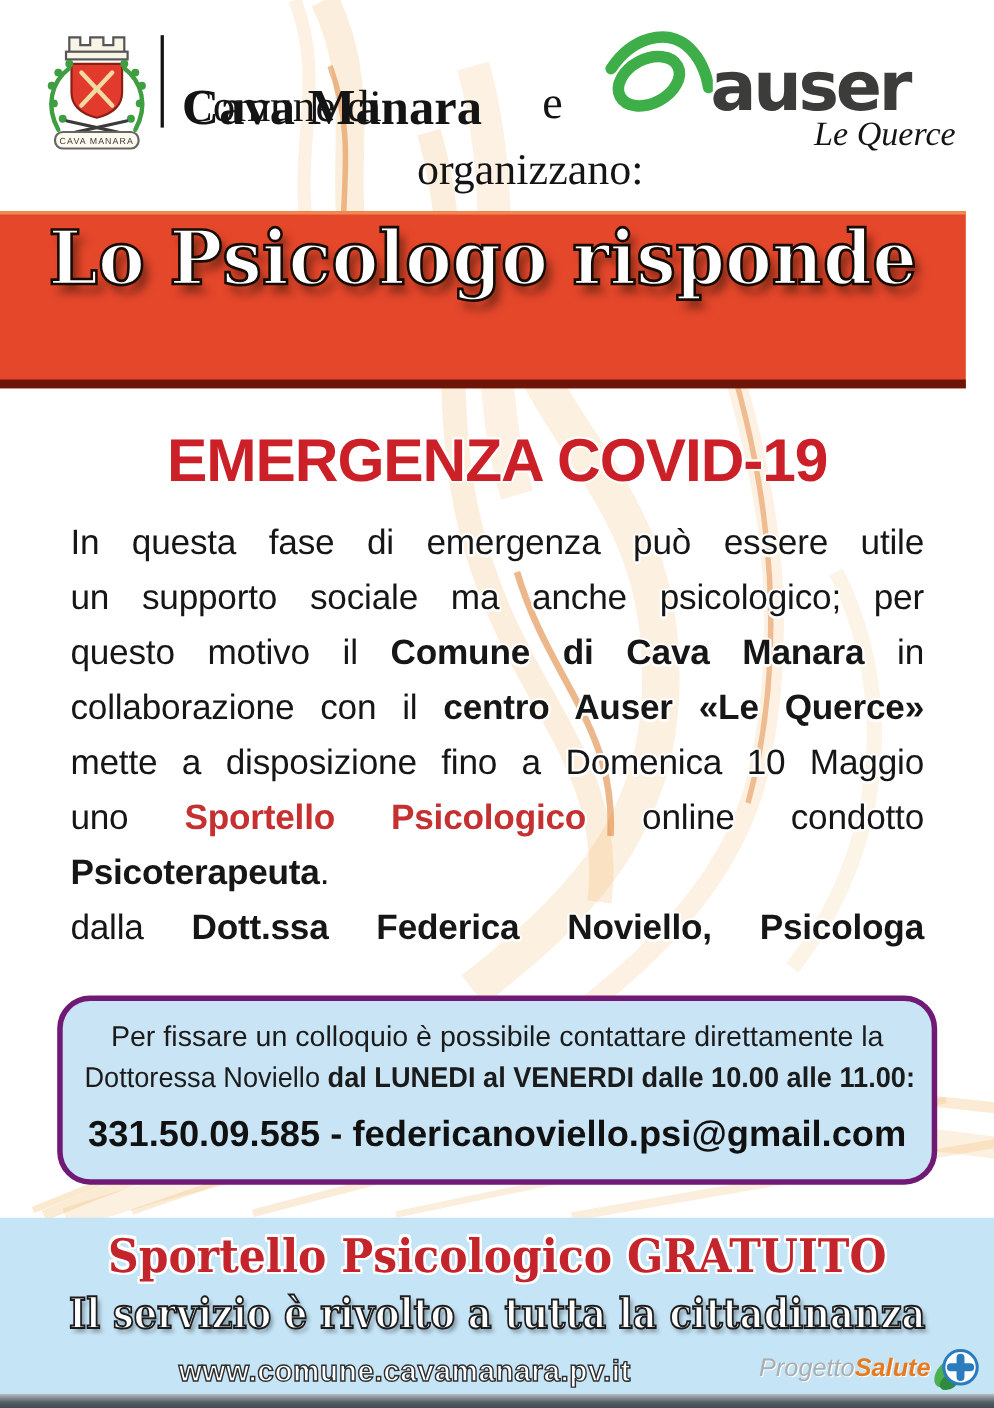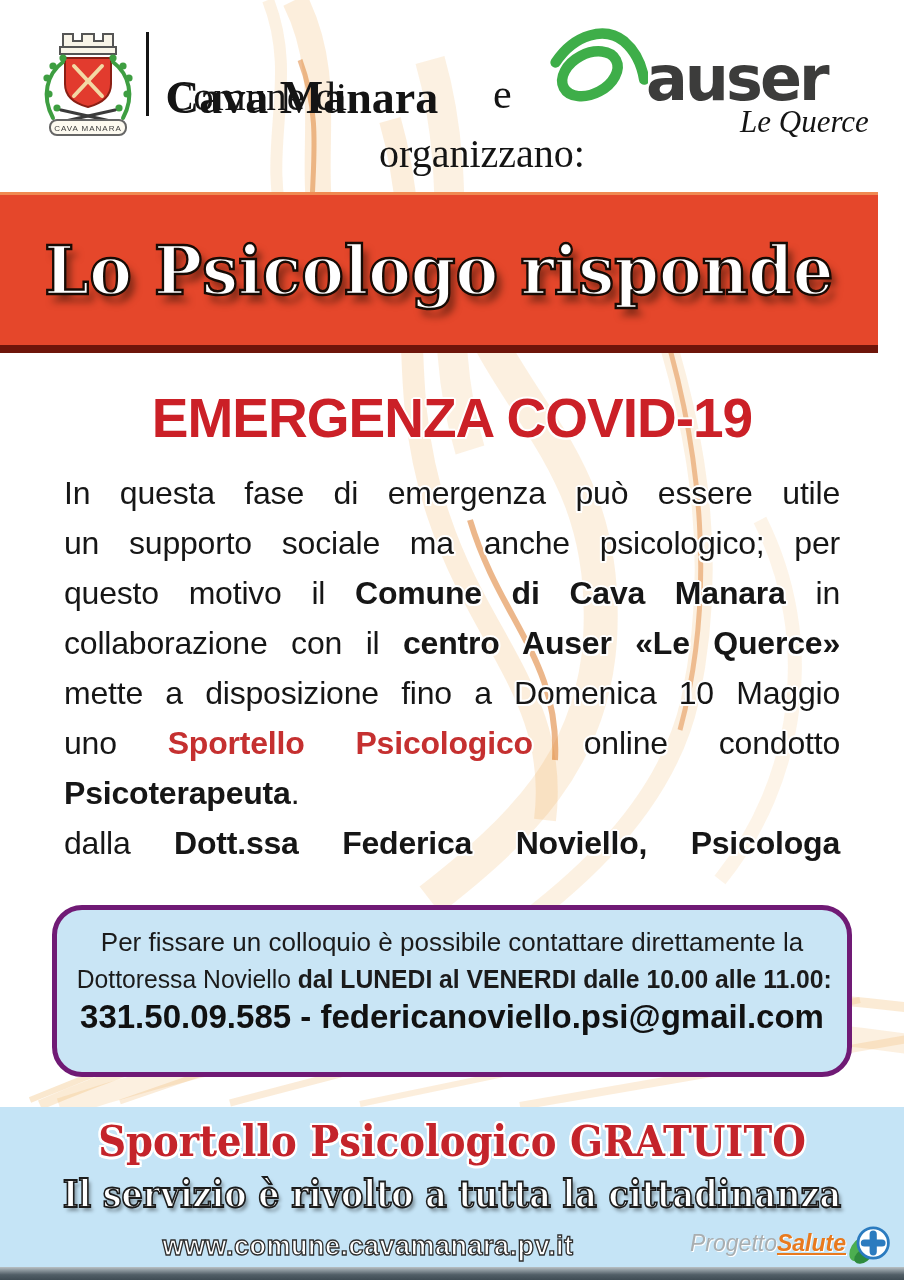--- a/index.html
+++ b/index.html
@@ -15,55 +15,55 @@
   .muni2{left:166px;top:71px;font-family:"Liberation Serif",serif;font-size:46px;font-weight:700;color:#141414;z-index:2;}
   .connector{left:493px;top:70px;font-family:"Liberation Serif",serif;font-size:42px;color:#141414;z-index:2;}
   .auser-swirl{left:548px;top:18px;z-index:2;}
   .auser-word{left:646px;top:42px;font-family:"DejaVu Sans",sans-serif;font-weight:700;font-size:62px;
               letter-spacing:-3px;color:#3c3c3b;z-index:2;}
   .auser-sub{left:740px;top:104px;font-family:"Liberation Serif",serif;font-style:italic;font-size:31px;color:#141414;z-index:2;text-align:center;}
   .organizzano{left:30px;top:130px;width:904px;text-align:center;font-family:"Liberation Serif",serif;
                font-size:40px;color:#141414;z-index:2;}
   
   .banner{left:0;top:192px;width:878px;height:150px;background:#E5472B;border-top:3px solid #F08A52;
-          border-bottom:8px solid #6E150A;z-index:2;display:flex;align-items:center;justify-content:center;}
+          border-bottom:8px solid #6E150A;z-index:2;display:flex;justify-content:center;}
   .banner-title{font-family:"DejaVu Serif",serif;font-weight:700;font-size:68px;color:#ffffff;white-space:nowrap;
                 -webkit-text-stroke:2.5px #170b05;transform:scaleX(.94);
                 text-shadow:6px 8px 8px rgba(60,22,10,.55);}
   
   .halo{text-shadow:2px 0 0 #fff,-2px 0 0 #fff,0 2px 0 #fff,0 -2px 0 #fff,
         1.5px 1.5px 0 #fff,-1.5px -1.5px 0 #fff,1.5px -1.5px 0 #fff,-1.5px 1.5px 0 #fff;}
   .emergenza{left:0;top:386px;width:904px;text-align:center;font-size:55px;font-weight:700;
              color:#CB2027;letter-spacing:-1px;z-index:2;}
   .para{left:64px;top:468px;width:776px;z-index:2;}
   .pline{font-size:32px;line-height:50px;color:#161616;letter-spacing:-.2px;
          text-align:justify;text-align-last:justify;white-space:nowrap;}
   .pline.last{text-align-last:left;}
   .pline b{font-weight:700;}
   .red-bold{color:#C53030;font-weight:700;}
   
   .contact{left:52px;top:905px;width:790px;height:148px;background:#C9E5F5;border:5px solid #701a75;
            border-radius:30px;z-index:2;text-align:center;padding-top:14px;}
   .cline{font-size:26px;line-height:37px;color:#1b1b1b;white-space:nowrap;}
   .cline2{transform:scaleX(.95);transform-origin:50% 50%;}
-  .cphone{font-size:33px;font-weight:700;color:#111;white-space:nowrap;}
+  .cphone{margin-top:14px;font-size:33px;font-weight:700;color:#111;white-space:nowrap;}
   
   .band{left:0;top:1107px;width:904px;height:160px;background:#C5E4F6;z-index:2;}
   .f-head{position:absolute;left:0;top:10px;width:904px;text-align:center;font-family:"DejaVu Serif",serif;
           font-weight:700;font-size:42px;color:#C4242B;white-space:nowrap;transform:scaleX(.92);
           text-shadow:2.5px 0 0 #fff,-2.5px 0 0 #fff,0 2.5px 0 #fff,0 -2.5px 0 #fff,
           2px 2px 0 #fff,-2px -2px 0 #fff,2px -2px 0 #fff,-2px 2px 0 #fff;}
   .f-sub{position:absolute;left:0;top:64px;width:904px;text-align:center;font-family:"DejaVu Serif",serif;
          font-weight:700;font-size:38px;color:#ffffff;white-space:nowrap;transform:scaleX(.88);
          -webkit-text-stroke:1.8px #1c1c1c;text-shadow:3px 4px 4px rgba(0,0,0,.35);}
   .f-web{position:absolute;left:0;top:124px;width:736px;text-align:center;font-size:27px;font-weight:700;
          color:#ffffff;-webkit-text-stroke:1.3px #2e2e2e;letter-spacing:.5px;}
   .ps-logo{position:absolute;right:10px;top:112px;display:flex;align-items:center;z-index:3;}
   .ps-progetto{font-style:italic;font-size:23px;color:#A9AeB0;text-shadow:1px 1px 0 #fff;margin-left:40px;}
-  .ps-salute{font-style:italic;font-weight:700;font-size:23px;color:#E87A1E;text-shadow:1px 1px 0 #fff;text-decoration:underline;}
+  .ps-salute{font-style:italic;font-weight:700;font-size:23px;color:#E87A1E;text-shadow:1px 1px 0 #fff;}
   
   .bottom-bar{left:0;top:1267px;width:904px;height:13px;z-index:2;
               background:linear-gradient(180deg,#B9C0C4 0%,#8C979D 25%,#515E66 60%,#3F4C54 100%);}
 </style>
 </head>
 <body>
 
 <div class="poster">
 
   <svg class="layer swirls" width="904" height="1120" viewBox="0 0 904 1120">

